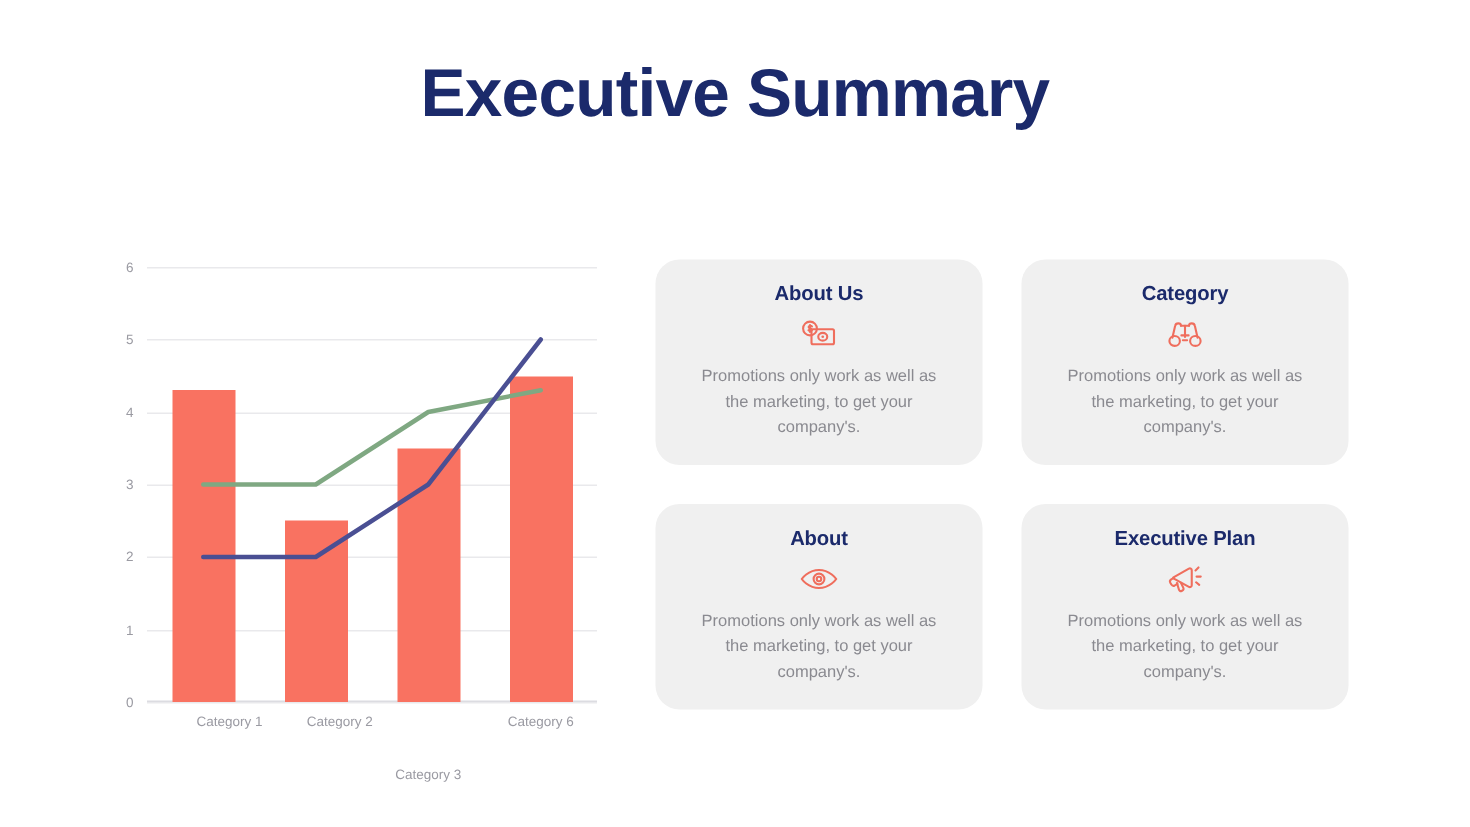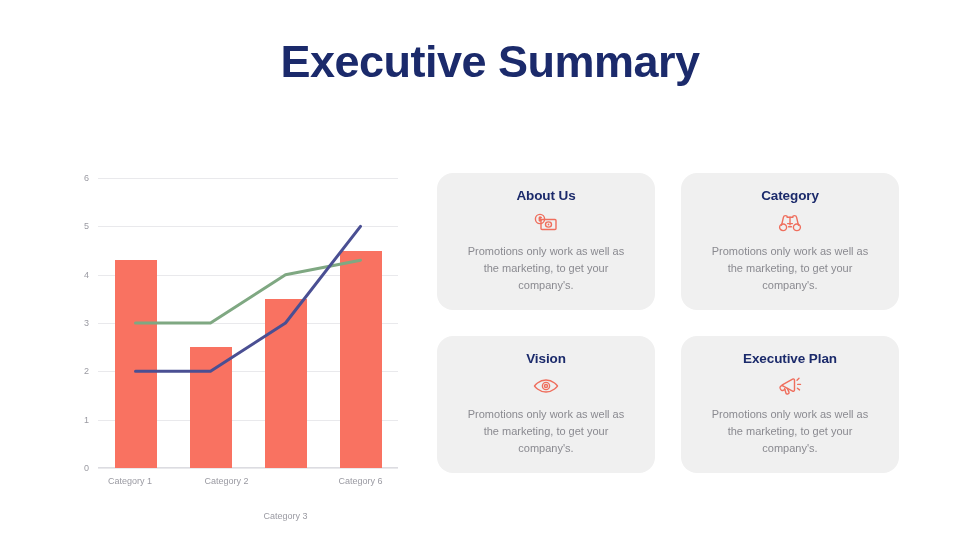--- a/index.html
+++ b/index.html
@@ -160,21 +160,21 @@
       <div class="gridline" style="top: 96.6667px;"></div>
       <div class="ytick" style="top: 96.6667px;">4</div>
       <div class="gridline" style="top: 48.3333px;"></div>
       <div class="ytick" style="top: 48.3333px;">5</div>
       <div class="gridline" style="top: 0px;"></div>
       <div class="ytick" style="top: 0px;">6</div>
       <div class="bar" style="left: 16.5px; height: 207.833px; background: rgb(249, 114, 97);"></div>
       <div class="bar" style="left: 91.5px; height: 120.833px; background: rgb(249, 114, 97);"></div>
       <div class="bar" style="left: 166.5px; height: 169.167px; background: rgb(249, 114, 97);"></div>
       <div class="bar" style="left: 241.5px; height: 217.5px; background: rgb(249, 114, 97);"></div>
-      <div class="xtick" style="left: 32px;">Category 1</div>
+      <div class="xtick" style="left: 55px;">Category 1</div>
       <div class="xtick" style="left: 112.5px; margin-left: 16px;">Category 2</div>
       <div class="xtick" style="left: 187.5px; margin-top: 43px;">Category 3</div>
       <div class="xtick" style="left: 262.5px;">Category 6</div>
       <svg class="series-svg" viewBox="0 0 300 290">
         <polyline points="37.5,145 112.5,145 187.5,96.66666666666669 262.5,82.16666666666666" fill="none" stroke="#7fa882" stroke-width="3" stroke-linecap="round" stroke-linejoin="round"></polyline>
         <polyline points="37.5,193.33333333333334 112.5,193.33333333333334 187.5,145 262.5,48.333333333333314" fill="none" stroke="#4a4f93" stroke-width="3" stroke-linecap="round" stroke-linejoin="round"></polyline>
       </svg>
     </div>
 </div>
 
@@ -200,21 +200,21 @@
           <path d="M14.7 4.2c0-1 .6-1.6 1.8-1.6s1.9.6 2.1 1.7l1.8 7.9" fill="none" stroke="currentColor" stroke-width="1.4" stroke-linecap="round" stroke-linejoin="round"></path>
           <ellipse cx="5.1" cy="14.3" rx="3.5" ry="3.3" fill="none" stroke="currentColor" stroke-width="1.4" stroke-linecap="round" stroke-linejoin="round"></ellipse>
           <ellipse cx="18.9" cy="14.3" rx="3.5" ry="3.3" fill="none" stroke="currentColor" stroke-width="1.4" stroke-linecap="round" stroke-linejoin="round"></ellipse>
           <path d="M9.3 4.2h5.4M9.6 10.6h4.8M10.6 13.8h2.8" fill="none" stroke="currentColor" stroke-width="1.4" stroke-linecap="round" stroke-linejoin="round"></path>
           <path d="M12 4.2v7.5" fill="none" stroke="currentColor" stroke-width="1.4" stroke-linecap="round" stroke-linejoin="round"></path>
         </svg>
       </div>
       <div class="card-body">Promotions only work as well as the marketing, to get your company's.</div>
     </div>
     <div class="card">
-      <div class="card-title">Vision</div>
+      <div class="card-title">About</div>
       <div class="card-icon">
         <svg width="26" height="18" viewBox="0 0 26 18">
           <path d="M1.5 9S5.6 3 13 3s11.5 6 11.5 6-4.1 6-11.5 6S1.5 9 1.5 9Z" fill="none" stroke="currentColor" stroke-width="1.4" stroke-linecap="round" stroke-linejoin="round"></path>
           <circle cx="13" cy="9" r="3.6" fill="none" stroke="currentColor" stroke-width="1.4" stroke-linecap="round" stroke-linejoin="round"></circle>
           <circle cx="13" cy="9" r="1.5" fill="none" stroke="currentColor" stroke-width="1.4" stroke-linecap="round" stroke-linejoin="round"></circle>
         </svg>
       </div>
       <div class="card-body">Promotions only work as well as the marketing, to get your company's.</div>
     </div>
     <div class="card">

